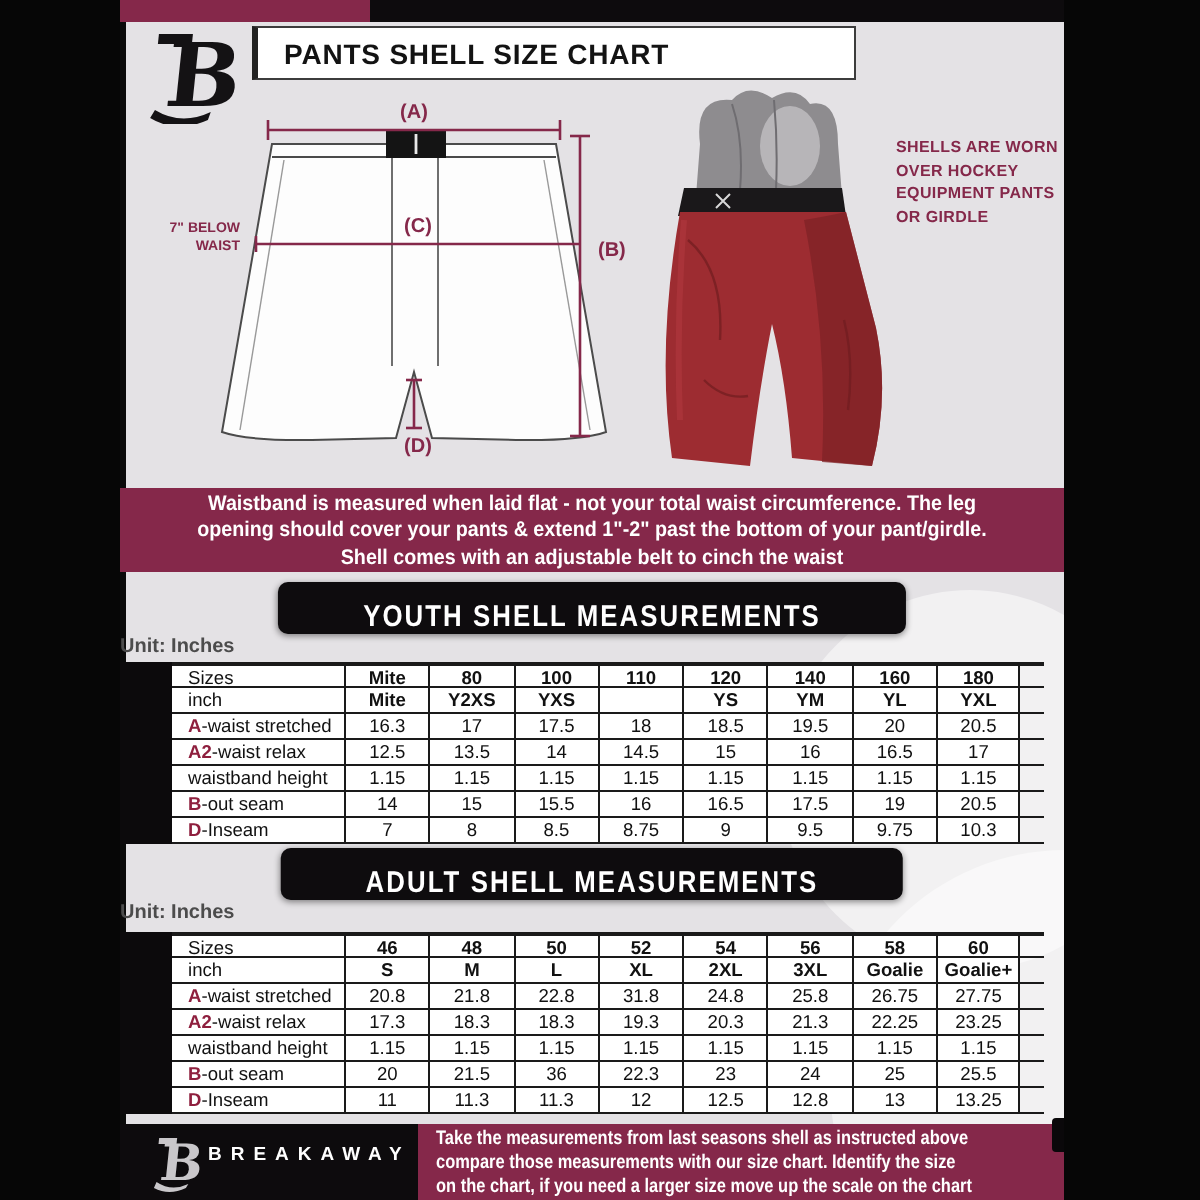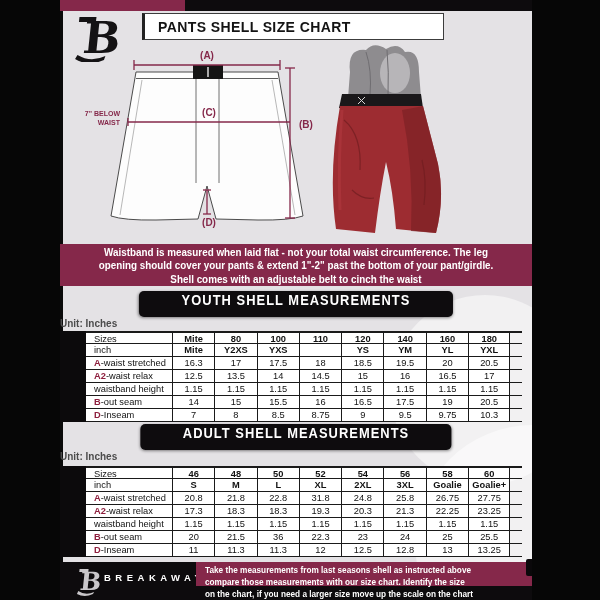--- a/index.html
+++ b/index.html
@@ -21,21 +21,21 @@
   .wm1{left:330px;top:295px;width:190px;height:190px;}
   .wm2{left:355px;top:425px;width:235px;height:235px;}
 
   
   .strip{position:absolute;top:0;height:11px;z-index:3;}
   .strip.m{left:0;width:125px;background:var(--maroon);}
   .strip.k{left:125px;width:347px;background:#0d0b0d;}
 
   
   #logo{position:absolute;left:12px;top:12px;z-index:3;}
-  .title-box{position:absolute;left:82px;top:13px;width:302px;height:27px;background:#fff;
+  .title-box{position:absolute;left:66px;top:13px;width:302px;height:27px;background:#fff;
     border:1px solid #3c3c3c;border-left:3px solid #222;box-sizing:border-box;z-index:3;
     display:flex;align-items:center;padding-left:13px;}
   .title-box span{font-size:14px;font-weight:600;color:#131313;letter-spacing:.4px;}
   .date-box{position:absolute;left:384px;top:13px;width:88px;height:27px;background:var(--maroon);
     z-index:3;display:flex;align-items:center;justify-content:center;}
   .date-box span{color:#fff;font-weight:bold;font-size:18px;font-family:"DejaVu Sans",sans-serif;
     display:inline-block;transform:scaleX(.72);letter-spacing:0;}
 
   
   #diagram{position:absolute;left:20px;top:44px;z-index:2;}
@@ -44,21 +44,21 @@
     font-size:8px;font-weight:bold;line-height:11.5px;white-space:pre-line;letter-spacing:.2px;}
 
   
   .band{position:absolute;left:0;top:244px;width:472px;height:42px;background:var(--maroon);z-index:4;
     display:flex;align-items:flex-end;justify-content:center;}
   .band div{width:472px;text-align:center;color:#fff;font-weight:bold;font-size:10.6px;
     line-height:13.4px;white-space:pre-line;transform:scaleX(.93);transform-origin:center;}
 
   
   .pill{position:absolute;left:50%;transform:translateX(-50%);height:26px;background:#0e0c0e;
-    border-radius:5px;z-index:5;display:flex;align-items:flex-start;justify-content:center;
+    border-radius:5px;z-index:5;display:flex;align-items:flex-end;justify-content:center;
     padding:0 24px;box-shadow:0 1px 3px rgba(0,0,0,.45);}
   .pill span{color:#fff;font-weight:bold;font-size:15px;letter-spacing:1.2px;display:inline-block;
     transform:scaleX(.86);white-space:nowrap;}
   .pill.youth{top:291px;}
   .pill.adult{top:424px;}
   .unit{position:absolute;left:0;width:472px;text-align:left;color:#4c4c4c;font-size:10px;
     font-weight:600;z-index:5;}
   .unit.youth{top:318px;}
   .unit.adult{top:451px;}
 
@@ -78,21 +78,21 @@
   .trow .val:nth-child(9){border-right:1px solid var(--table_line);}
   .trow.boldvals .val{font-weight:bold;}
   .tail{background:transparent;}
   .pfx{color:#8e1f3e;}
 
   
   .footer-bar{position:absolute;left:0;top:562px;width:472px;height:38px;background:#0d0b0d;z-index:6;}
   .brand{position:absolute;left:44px;top:572px;color:#fff;font-weight:bold;font-size:9.5px;
     letter-spacing:4.5px;z-index:7;}
   #footer-logo{position:absolute;left:14px;top:565px;z-index:7;}
-  .footer-note{position:absolute;left:136px;top:562px;width:340px;height:24px;background:var(--maroon);
+  .footer-note{position:absolute;left:149px;top:562px;width:340px;height:38px;background:var(--maroon);
     z-index:7;box-sizing:border-box;padding:2px 8px 0 9px;}
   .footer-note div{color:#fff;font-weight:bold;font-size:9.8px;line-height:12.2px;white-space:pre-line;
     transform:scaleX(.84);transform-origin:left;width:119%;}
   .notch{position:absolute;left:466px;top:559px;width:9px;height:17px;background:#0a080a;
     border-radius:2px;z-index:8;}
 </style>
 </head>
 <body>
 
 <div id="stage">
@@ -161,20 +161,24 @@
       <path d="M18,32 Q15,8 34,10 Q42,1 54,9 Q66,2 73,12 Q87,9 87,32 L89,58 L16,58 Z" fill="#8e8c8f"></path>
       <ellipse cx="63" cy="33" rx="15" ry="20" fill="#b9b7ba" opacity="0.95"></ellipse>
       <path d="M34,12 Q40,30 38,55 M55,10 Q57,32 56,55" stroke="#6f6d71" stroke-width="1" fill="none"></path>
       <path d="M10,54 L89,54 L91,68 L7,68 Z" fill="#1a181a"></path>
       <path d="M26,57 L33,64 M33,57 L26,64" stroke="#d8d8d8" stroke-width="1"></path>
       <path d="M8,66 L91,66 L106,124 Q113,158 104,193 L64,189 Q61,150 54,122 Q48,152 43,193 L4,189 Q-4,134 8,66 Z" fill="#9d2c31"></path>
       <path d="M70,70 Q82,68 91,66 L106,124 Q113,158 104,193 L79,191 Q82,130 70,70 Z" fill="#7c2125" opacity="0.7"></path>
       <path d="M12,80 Q30,95 28,130 M20,150 Q30,160 42,158 M90,120 Q95,140 92,165" stroke="#6f1d20" stroke-width="1.2" fill="none" opacity="0.7"></path>
       <path d="M10,70 Q6,120 8,170" stroke="#b23a3f" stroke-width="3" fill="none" opacity="0.55"></path>
     </svg>
+    <div class="photo-note">SHELLS ARE WORN
+OVER HOCKEY
+EQUIPMENT PANTS
+OR GIRDLE</div>
 
     <div class="band">
       <div>Waistband is measured when laid flat - not your total waist circumference. The leg
 opening should cover your pants &amp; extend 1"-2" past the bottom of your pant/girdle.
 Shell comes with an adjustable belt to cinch the waist</div>
     </div>
 
     <div class="pill youth">
       <span>YOUTH SHELL MEASUREMENTS</span>
     </div>

